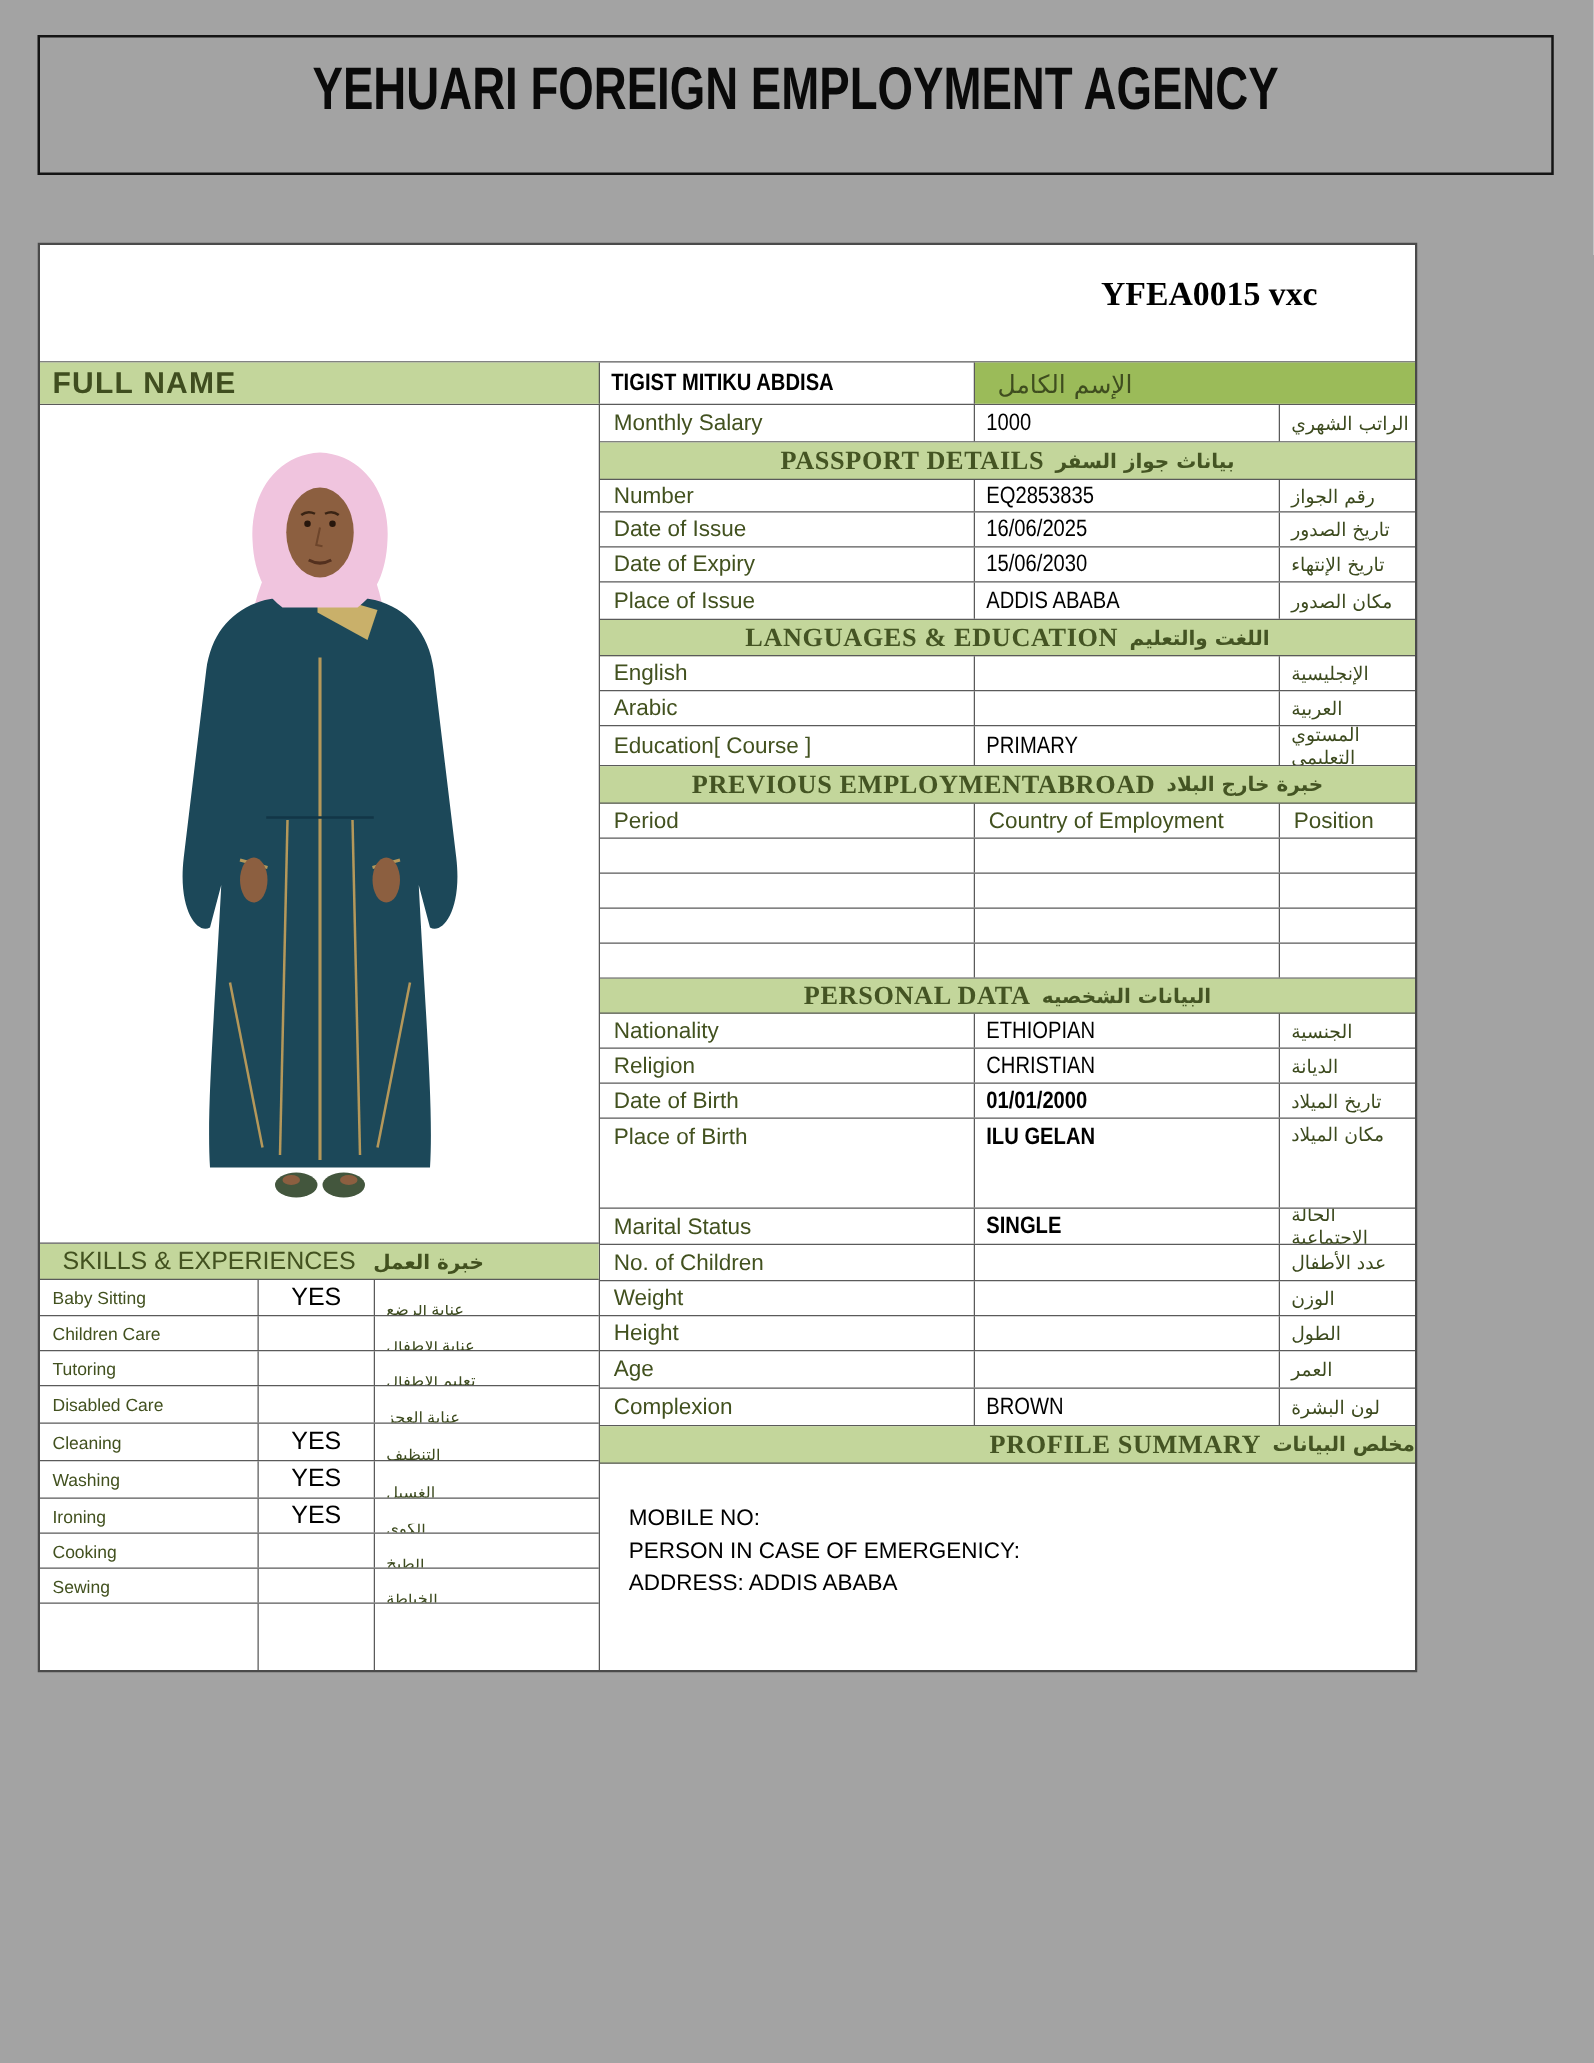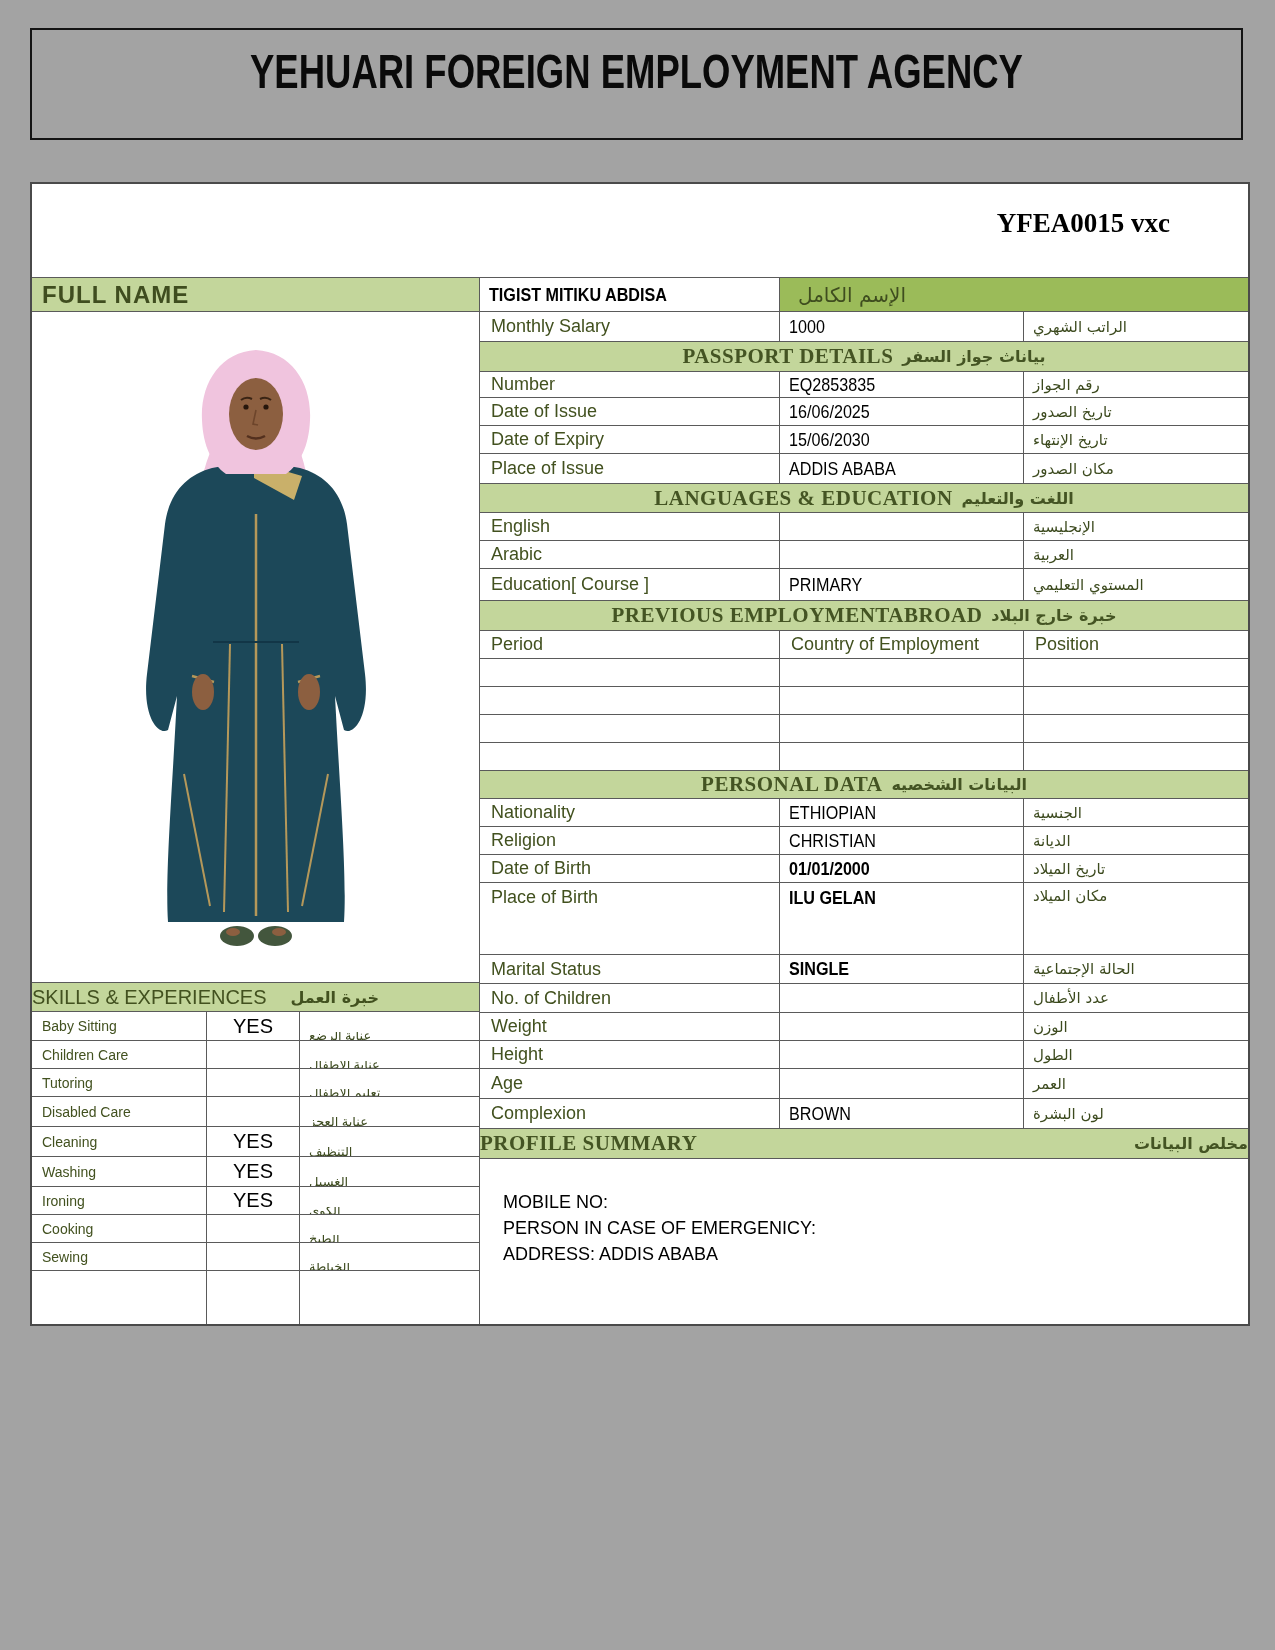--- a/index.html
+++ b/index.html
@@ -6,21 +6,21 @@
   body { background:#e8e8e8; font-family:"Liberation Sans", sans-serif; }
   .sheet { position:relative; width:1275px; height:1650px; background:#a3a3a3; margin:0 auto; overflow:hidden; }
 
   
   .title-box { position:absolute; left:30px; top:28px; width:1213px; height:112px;
     border:2px solid #141414; display:flex; align-items:center; justify-content:center; padding-bottom:26px; }
   .title { font-weight:bold; font-size:48px; color:#0a0a0a; white-space:nowrap;
     transform:scaleX(0.76); letter-spacing:0px; }
 
   
-  .doc { position:absolute; left:30px; top:182px; width:1220px; height:1144px;
+  .doc { position:absolute; left:30px; top:194px; width:1104px; height:1144px;
     border:2px solid #4a4a4a; display:flex; flex-direction:column; background:#fff; }
   .bline { border-bottom:1px solid #5a5a5a; }
   .rline { border-right:1px solid #5a5a5a; }
 
   .id-row { height:94px; display:flex; align-items:center; justify-content:flex-end;
     padding-right:78px; padding-bottom:14px; }
   .refcode { font-family:"Liberation Serif", serif; font-weight:bold; font-size:27px; color:#000; }
 
   .cell { display:flex; align-items:center; overflow:hidden; }
 
@@ -37,41 +37,41 @@
   
   .cond { display:inline-block; transform:scaleX(0.85); transform-origin:0 50%;
     white-space:nowrap; font-size:19px; color:#000; }
   .b { font-weight:bold; }
 
   
   .left-col { width:448px; display:flex; flex-direction:column; border-right:1px solid #5a5a5a; }
   .photo-cell { height:671px; position:relative; display:flex; align-items:flex-end; justify-content:center; }
   .photo-cell svg { display:block; margin-bottom:18px; }
 
-  .skills-bar { height:29px; background:#c3d69b; display:flex; align-items:center; padding-left:0; gap:24px; }
+  .skills-bar { height:29px; background:#c3d69b; display:flex; align-items:center; padding-left:18px; gap:14px; }
   .sk-h-en { font-size:20px; color:#42511f; }
   .sk-h-ar { font-family:"DejaVu Sans", sans-serif; font-weight:bold; font-size:16px; color:#42511f; }
 
   .skrow { display:flex; }
   .sk-label { width:175px; padding-left:10px; font-size:14px; color:#42511f; }
   .sk-yes { width:93px; justify-content:center; font-size:20px; color:#000; }
   .sk-ar { flex:1; padding-left:9px; font-family:Liberation Serif, serif; font-size:13px; color:#3c4a1e;margin-top:20px; }
   .sk-filler { flex:1; display:flex; }
 
   
   .right-col { flex:1; display:flex; flex-direction:column; }
   .rrow { display:flex; }
   .r-label { width:300px; padding-left:11px; font-size:18px; color:#42511f; }
   .r-value { width:244px; padding-left:9px; }
   .r-ar { flex:1; padding-left:9px; font-family:"DejaVu Sans", sans-serif; font-size:15px; color:#3c4a1e; }
 
   .bar { background:#c3d69b; display:flex; align-items:center; justify-content:center; gap:9px; }
   .bar-en { font-family:"Liberation Serif", serif; font-weight:bold; font-size:21px; color:#445423; letter-spacing:0.5px; }
   .bar-ar { font-family:"DejaVu Sans", sans-serif; font-weight:bold; font-size:16px; color:#445423; }
-  .bar-left { justify-content:space-between; padding-left:0; }
+  .bar-left { justify-content:flex-end; padding-left:0; }
 
   .toprow .cell { align-items:flex-start; padding-top:4px; }
 
   .profile-content { flex:1; padding:30px 0 0 11px; }
   .profile-content .pline { font-size:18px; color:#000; line-height:26px; white-space:nowrap;margin-left:12px; }
 
   
   .h26{height:26px;} .h28{height:28px;} .h29{height:29px;} .h30{height:30px;}
   .h32{height:32px;} .h72{height:72px;}
 </style>

